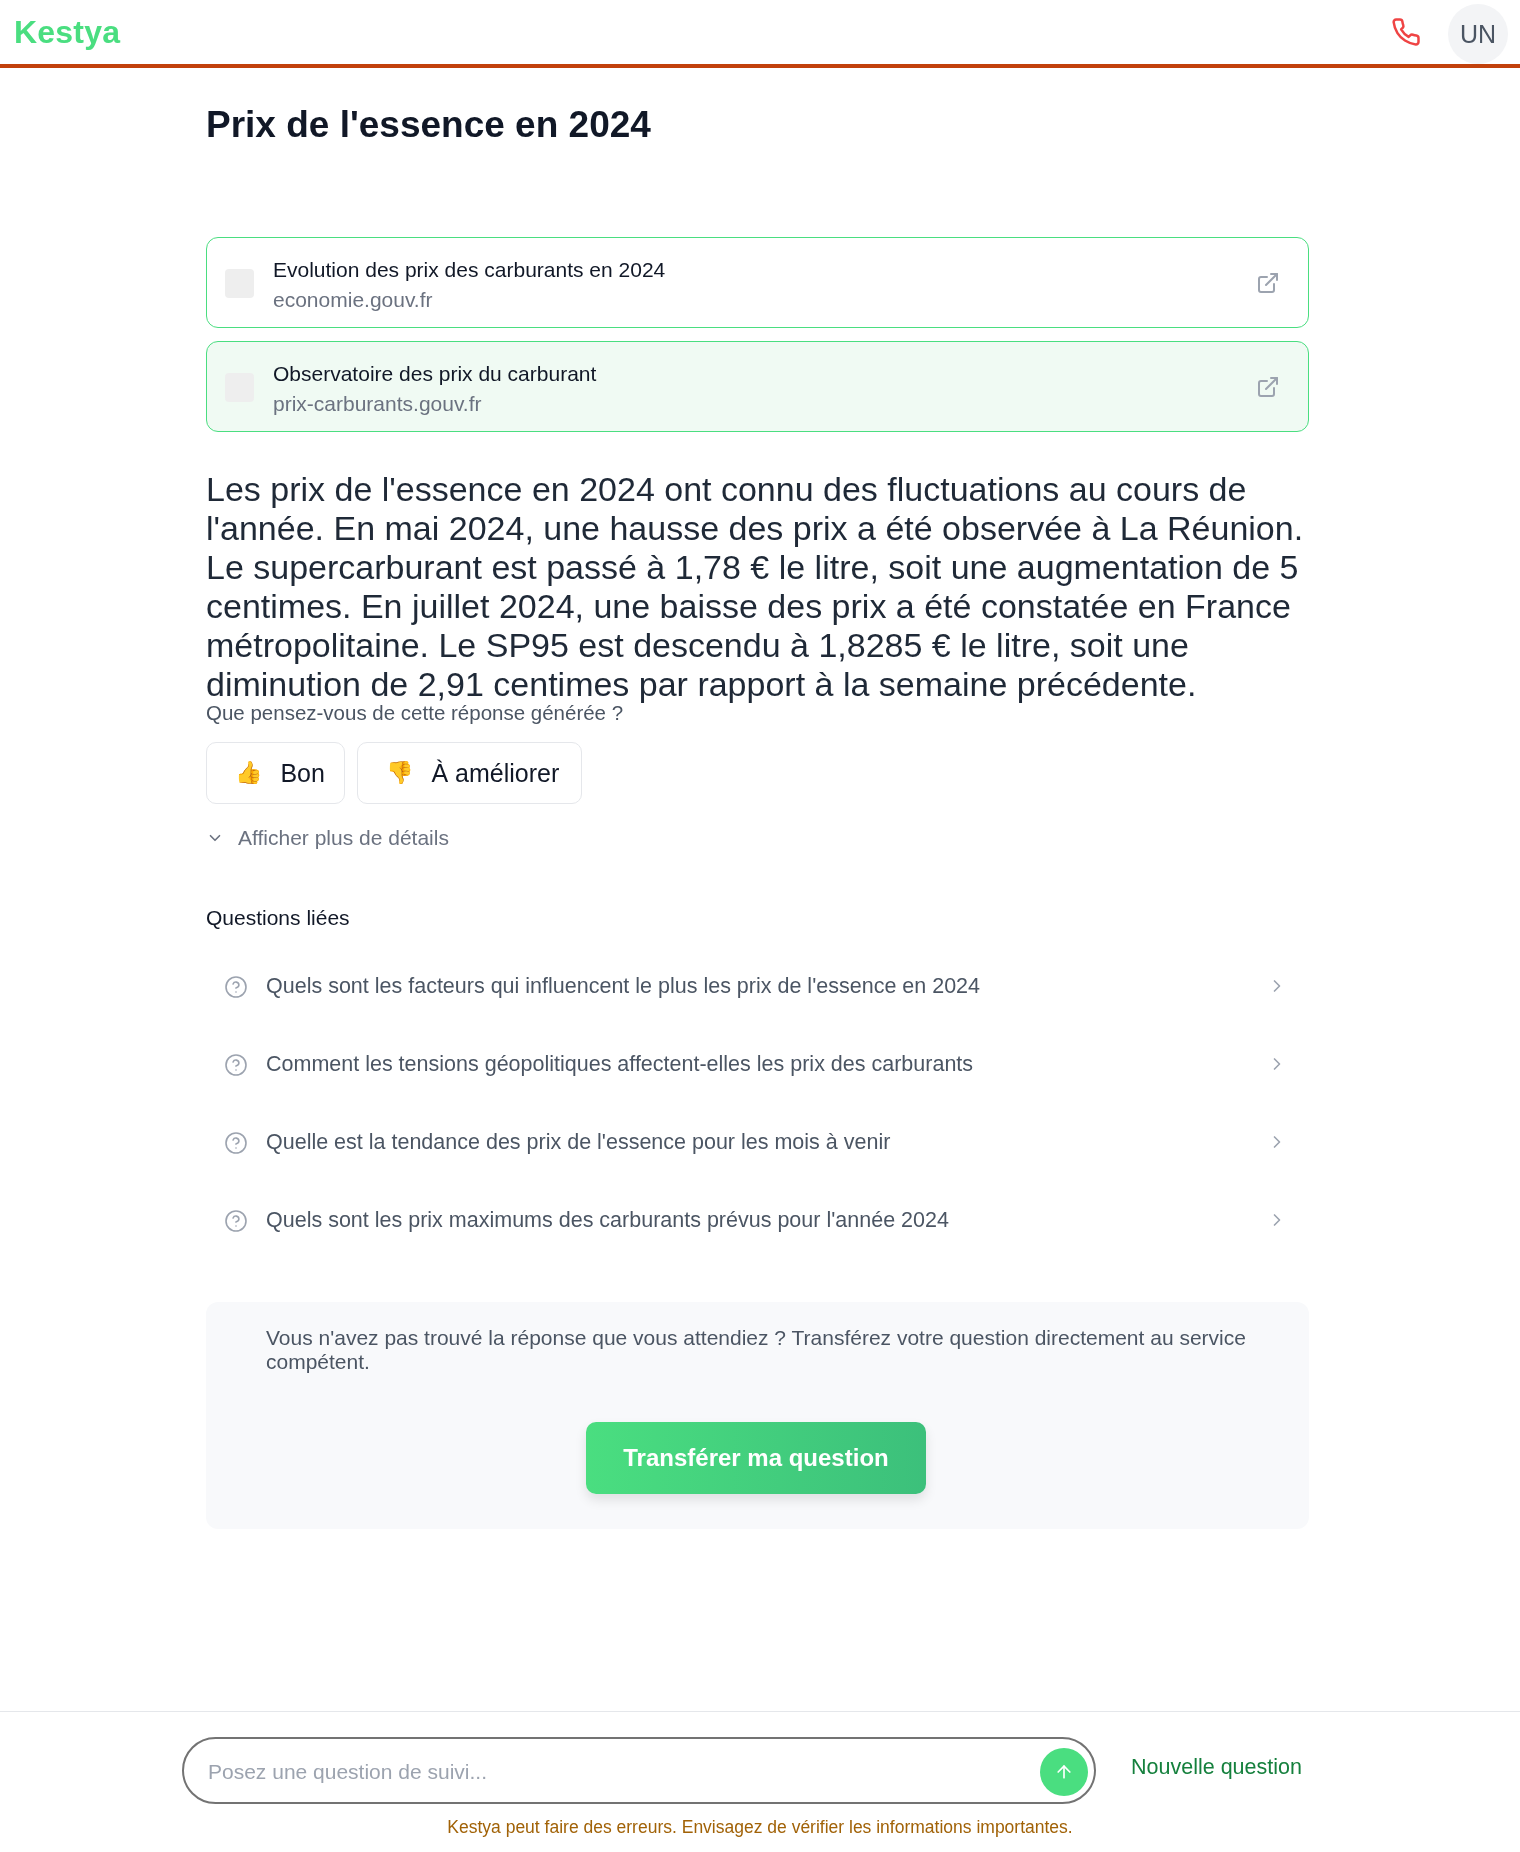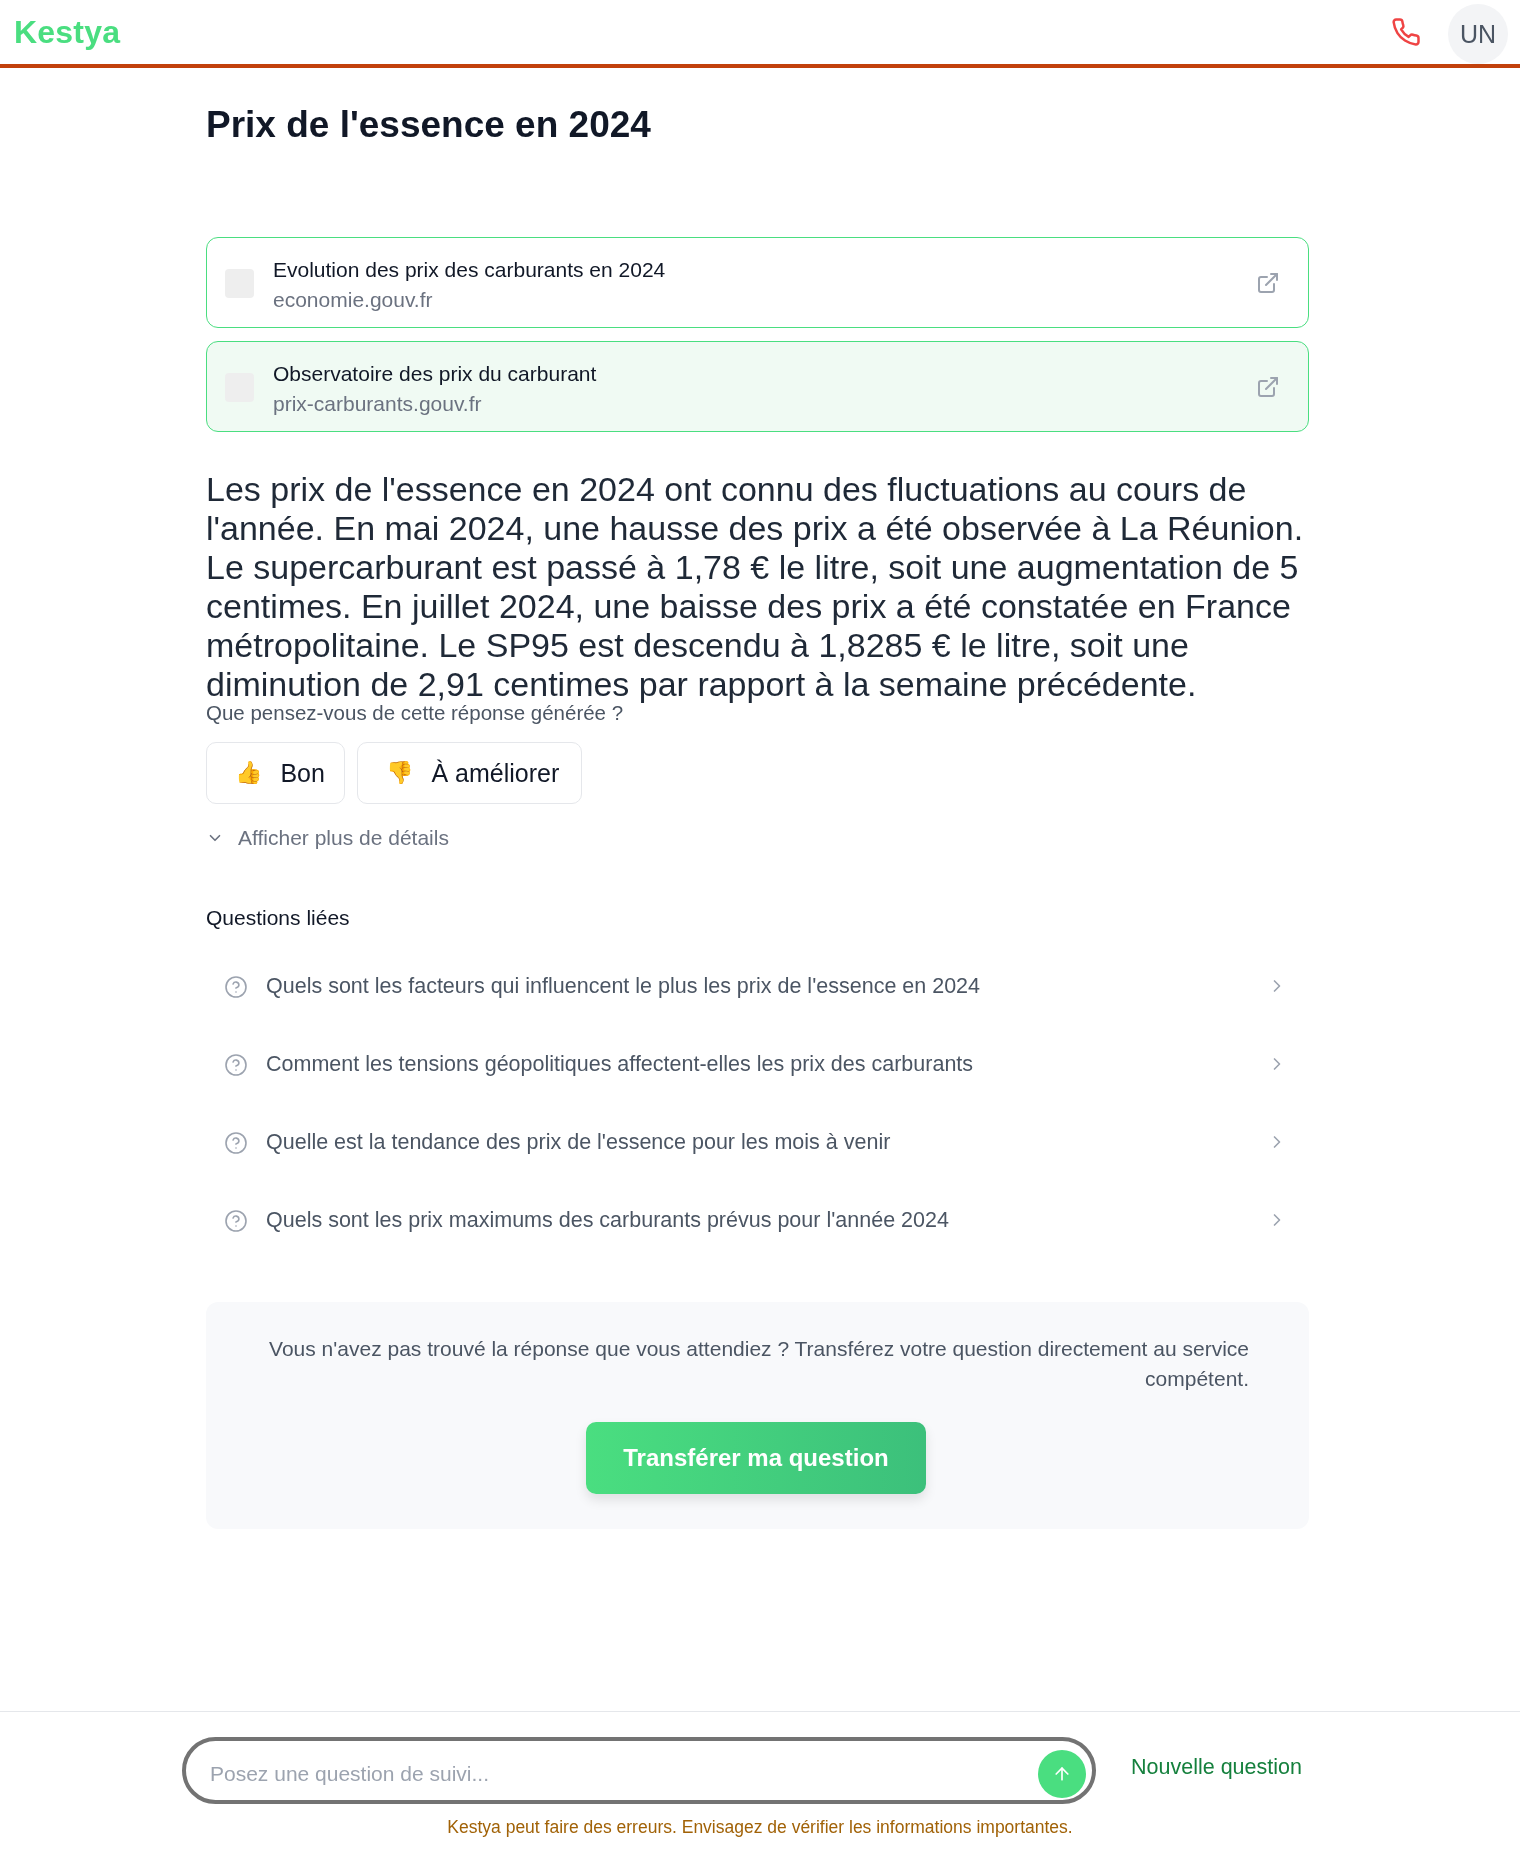--- a/index.html
+++ b/index.html
@@ -33,25 +33,25 @@
   .details { position: absolute; left: 0; top: 826px; display: flex; align-items: center; font-size: 21px; color: #6b7280; cursor: pointer; white-space: nowrap; }
   .details svg { margin-right: 14px; }
 
   .related-label { position: absolute; left: 0; top: 906px; font-size: 21px; color: #111827; font-weight: 500; }
   .q-row { position: absolute; left: 0; width: 1103px; height: 62px; display: flex; align-items: center; cursor: pointer; border-radius: 8px; }
   .q-row .q-icon { position: absolute; left: 18px; top: 20px; width: 24px; height: 24px; }
   .q-row .q-text { position: absolute; left: 60px; font-size: 21.5px; color: #4b5563; white-space: nowrap; }
   .q-row .q-chev { position: absolute; right: 22px; top: 21px; width: 20px; height: 20px; }
 
   .cta { position: absolute; left: 0; top: 1302px; width: 1103px; height: 227px; background: #f8f9fb; border-radius: 12px; }
-  .cta-text { position: absolute; left: 60px; top: 32px; width: 983px; text-align: right; font-size: 21px; line-height: 30px; color: #4b5563; }
+  .cta-text { position: absolute; left: 60px; top: 24px; width: 983px; text-align: left; font-size: 21px; line-height: 24px; color: #4b5563; }
   .cta-btn { position: absolute; left: 380px; top: 120px; width: 340px; height: 72px; border-radius: 10px; background: linear-gradient(90deg, #4ade80 0%, #3cc07b 100%); color: #fff; font-size: 24px; font-weight: 700; display: flex; align-items: center; justify-content: center; box-shadow: 0 6px 12px rgba(0,0,0,0.10); cursor: pointer; border: none; }
 
   .footer { position: absolute; left: 0; top: 1711px; width: 1520px; height: 141px; border-top: 1px solid #e5e7eb; background: #fff; }
-  .input-wrap { position: absolute; left: 182px; top: 25px; width: 914px; height: 67px; border: 4px solid #737373; border-radius: 34px; background: #fff; }
+  .input-wrap { position: absolute; left: 182px; top: 25px; width: 914px; height: 67px; border: 2px solid #737373; border-radius: 34px; background: #fff; }
   .input-wrap input { position: absolute; left: 24px; top: 0; width: 800px; height: 65px; border: none; outline: none; background: transparent; font-size: 21px; color: #111827; font-family: "Liberation Sans", "DejaVu Sans", sans-serif; }
   .input-wrap input::placeholder { color: #9ca3af; }
   .send-btn { position: absolute; right: 6px; top: 9px; width: 48px; height: 48px; border-radius: 50%; background: #4ade80; display: flex; align-items: center; justify-content: center; cursor: pointer; border: none; }
   .new-q { position: absolute; left: 1131px; top: 43px; font-size: 21.5px; color: #15803d; white-space: nowrap; cursor: pointer; }
   .disclaimer { position: absolute; left: 0; top: 105px; width: 1520px; text-align: center; font-size: 17.5px; color: #a16207; }
 </style>
 </head>
 <body>
 
 <div class="header">

